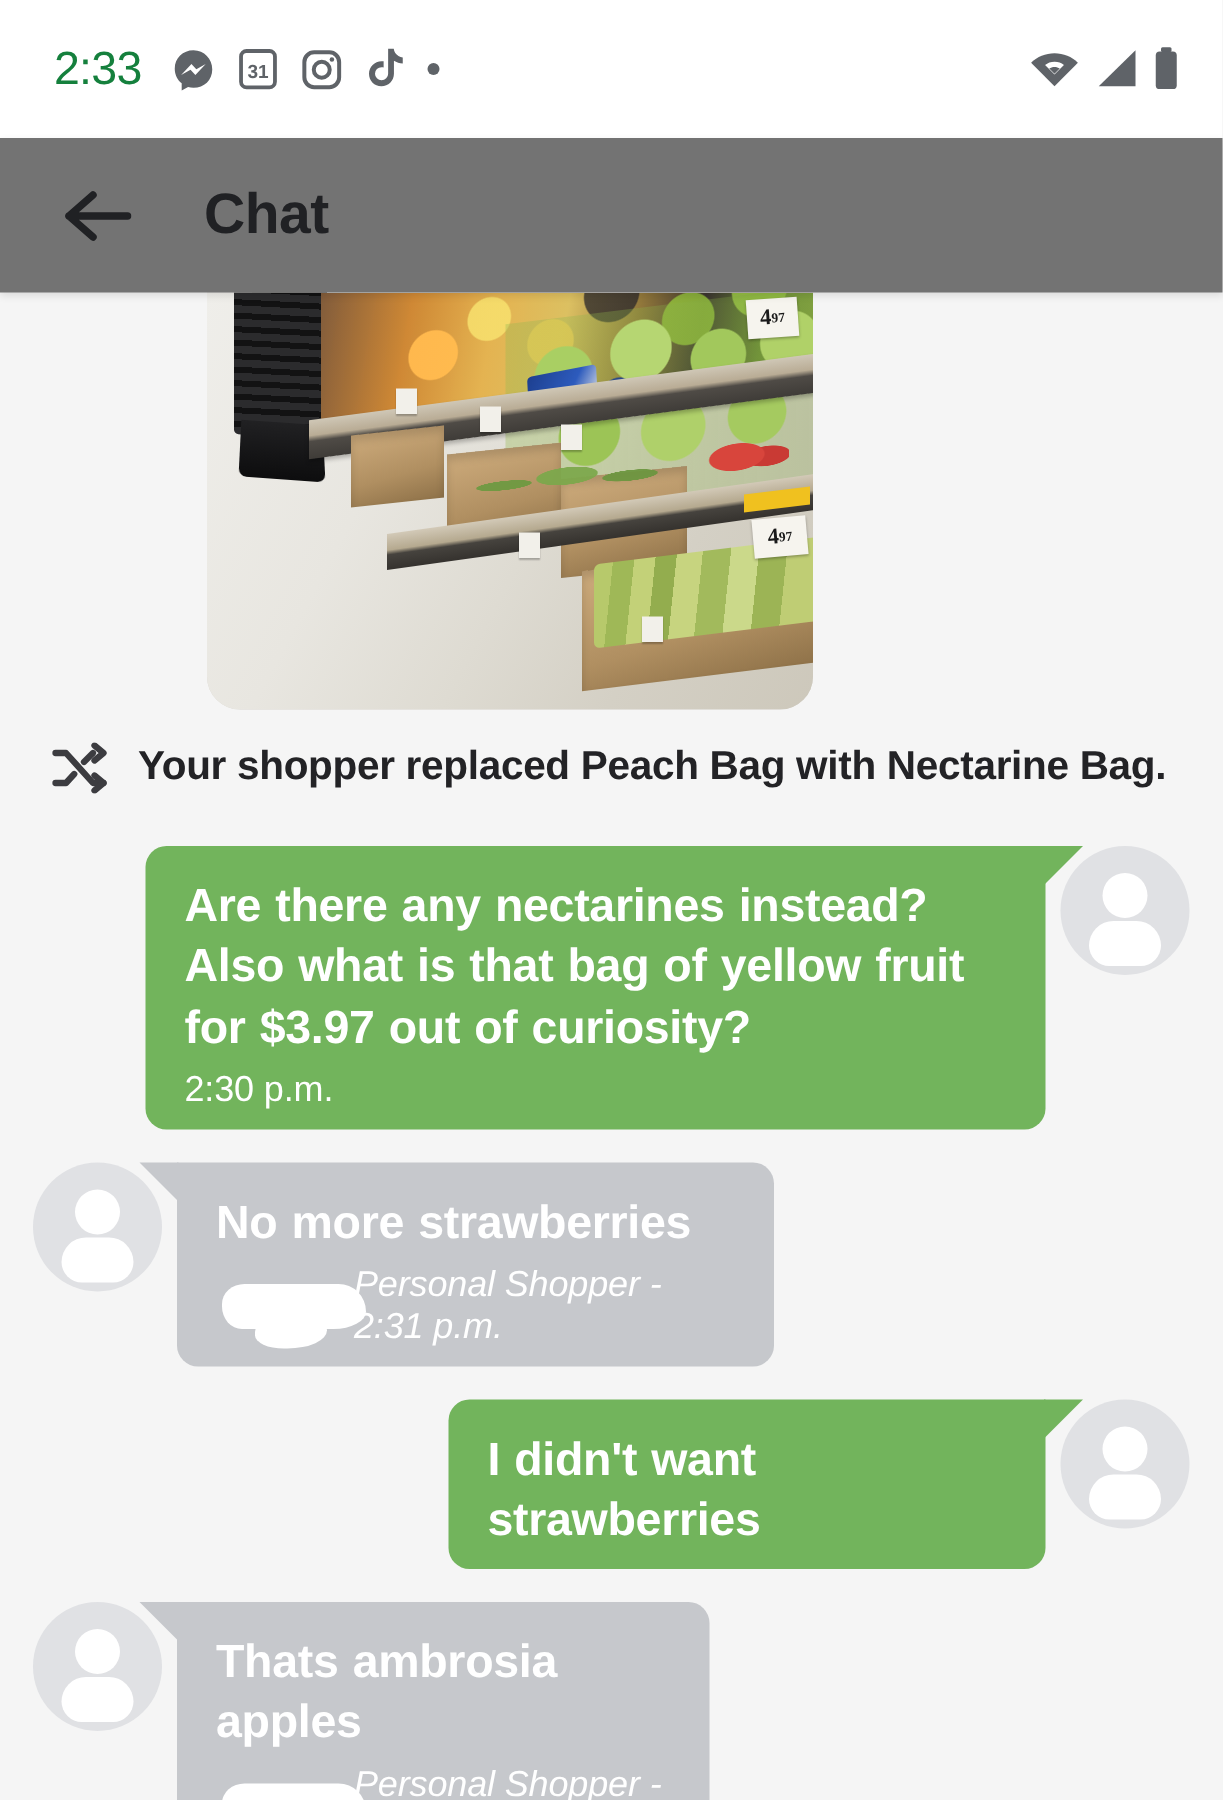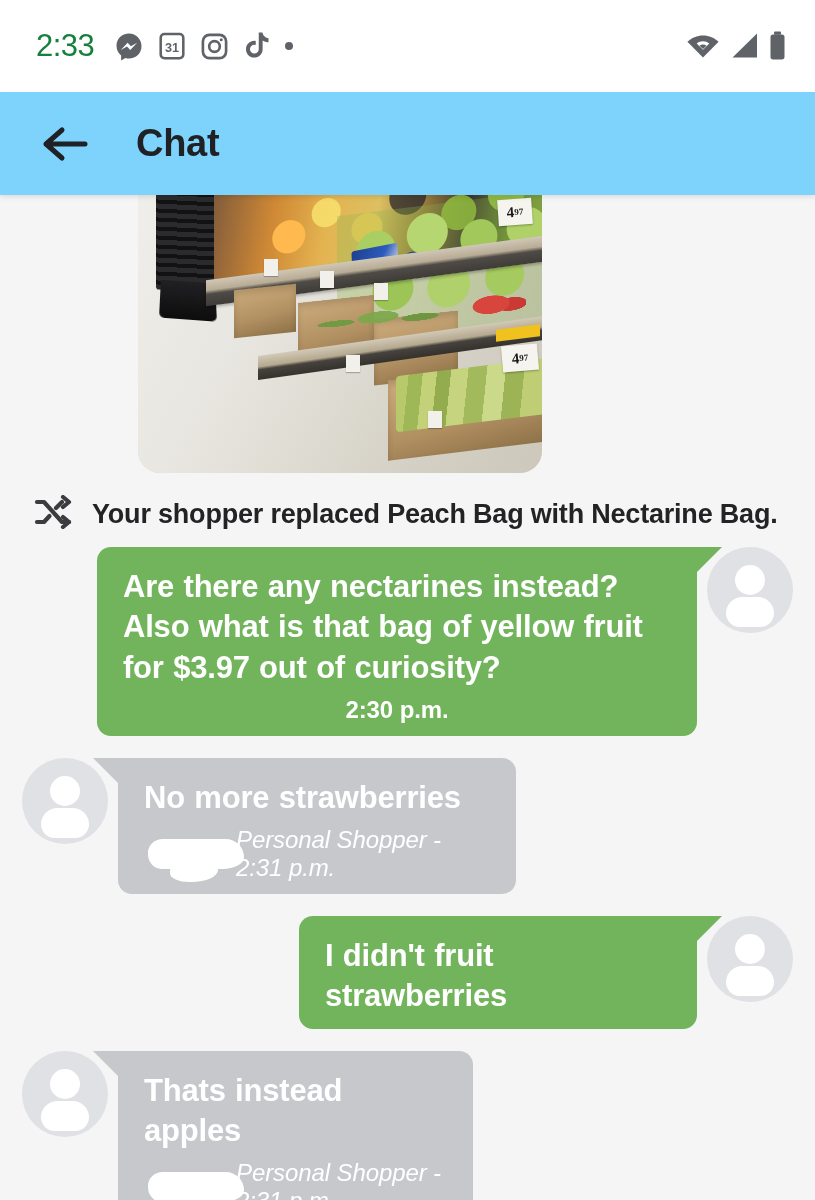--- a/index.html
+++ b/index.html
@@ -40,21 +40,21 @@
   .sb-icon { display: block; }
   .status-right {
     display: flex;
     align-items: center;
     gap: 9px;
   }
 
   
   .appbar {
     height: 103px;
-    background: #7dd3fc;
+    background: #737373;
     display: flex;
     align-items: center;
     padding-left: 36px;
     box-sizing: border-box;
     box-shadow: 0 2px 5px rgba(0,0,0,0.10);
     position: relative;
     z-index: 5;
   }
   .back-btn {
     width: 58px;
@@ -239,23 +239,22 @@
     right: 16px; top: 92px;
     width: 58px; height: 34px;
     background: radial-gradient(ellipse at 40% 50%, #d8453c 0 18px, transparent 19px),
                 radial-gradient(ellipse at 75% 55%, #c93a34 0 15px, transparent 16px);
     transform: skewY(-7deg);
   }
 
   
   .system-row {
     display: flex;
-    align-items: center;
     gap: 20px;
-    padding: 22px 0 14px 34px;
+    padding: 22px 0 30px 34px;
   }
   .system-text {
     font-size: 27px;
     font-weight: bold;
     color: #232326;
     letter-spacing: -0.2px;
   }
 
   
   .row {
@@ -331,21 +330,21 @@
     line-height: 1.30;
     letter-spacing: -0.2px;
     word-spacing: 1px;
   }
   .meta {
     font-size: 24px;
     color: #ffffff;
     margin-top: 8px;
     letter-spacing: -0.1px;
   }
-  .meta.right { text-align: center; font-weight: bold; }
+  .meta.right { text-align: left; }
   .meta.left  { text-align: left; }
 
   .redactable { position: relative; display: inline-block; padding-left: 92px; font-style: italic; }
   .blob {
     position: absolute;
     left: 4px; top: 50%;
     transform: translateY(-50%);
     width: 96px; height: 30px;
     background: #ffffff;
     border-radius: 18px 22px 26px 16px / 16px 22px 14px 18px;
@@ -505,35 +504,35 @@
       <div class="meta left">
         <span class="redactable">
           <span class="blob"></span><span>Personal Shopper - 2:31 p.m.</span>
         </span>
       </div>
     </div>
   </div>
 
   <div class="row out">
     <div class="bubble green w3">
-      <div class="msg-text">I didn't fruit strawberries</div>
+      <div class="msg-text">I didn't want strawberries</div>
     </div>
     <div class="avatar">
       <div class="head"></div>
       <div class="body"></div>
     </div>
   </div>
 
   <div class="row in">
     <div class="avatar">
       <div class="head"></div>
       <div class="body"></div>
     </div>
     <div class="bubble gray w4">
-      <div class="msg-text">Thats instead apples</div>
+      <div class="msg-text">Thats ambrosia apples</div>
       <div class="meta left">
         <span class="redactable">
           <span class="blob"></span><span>Personal Shopper - 2:31 p.m.</span>
         </span>
       </div>
     </div>
   </div>
 
 </div>
 

